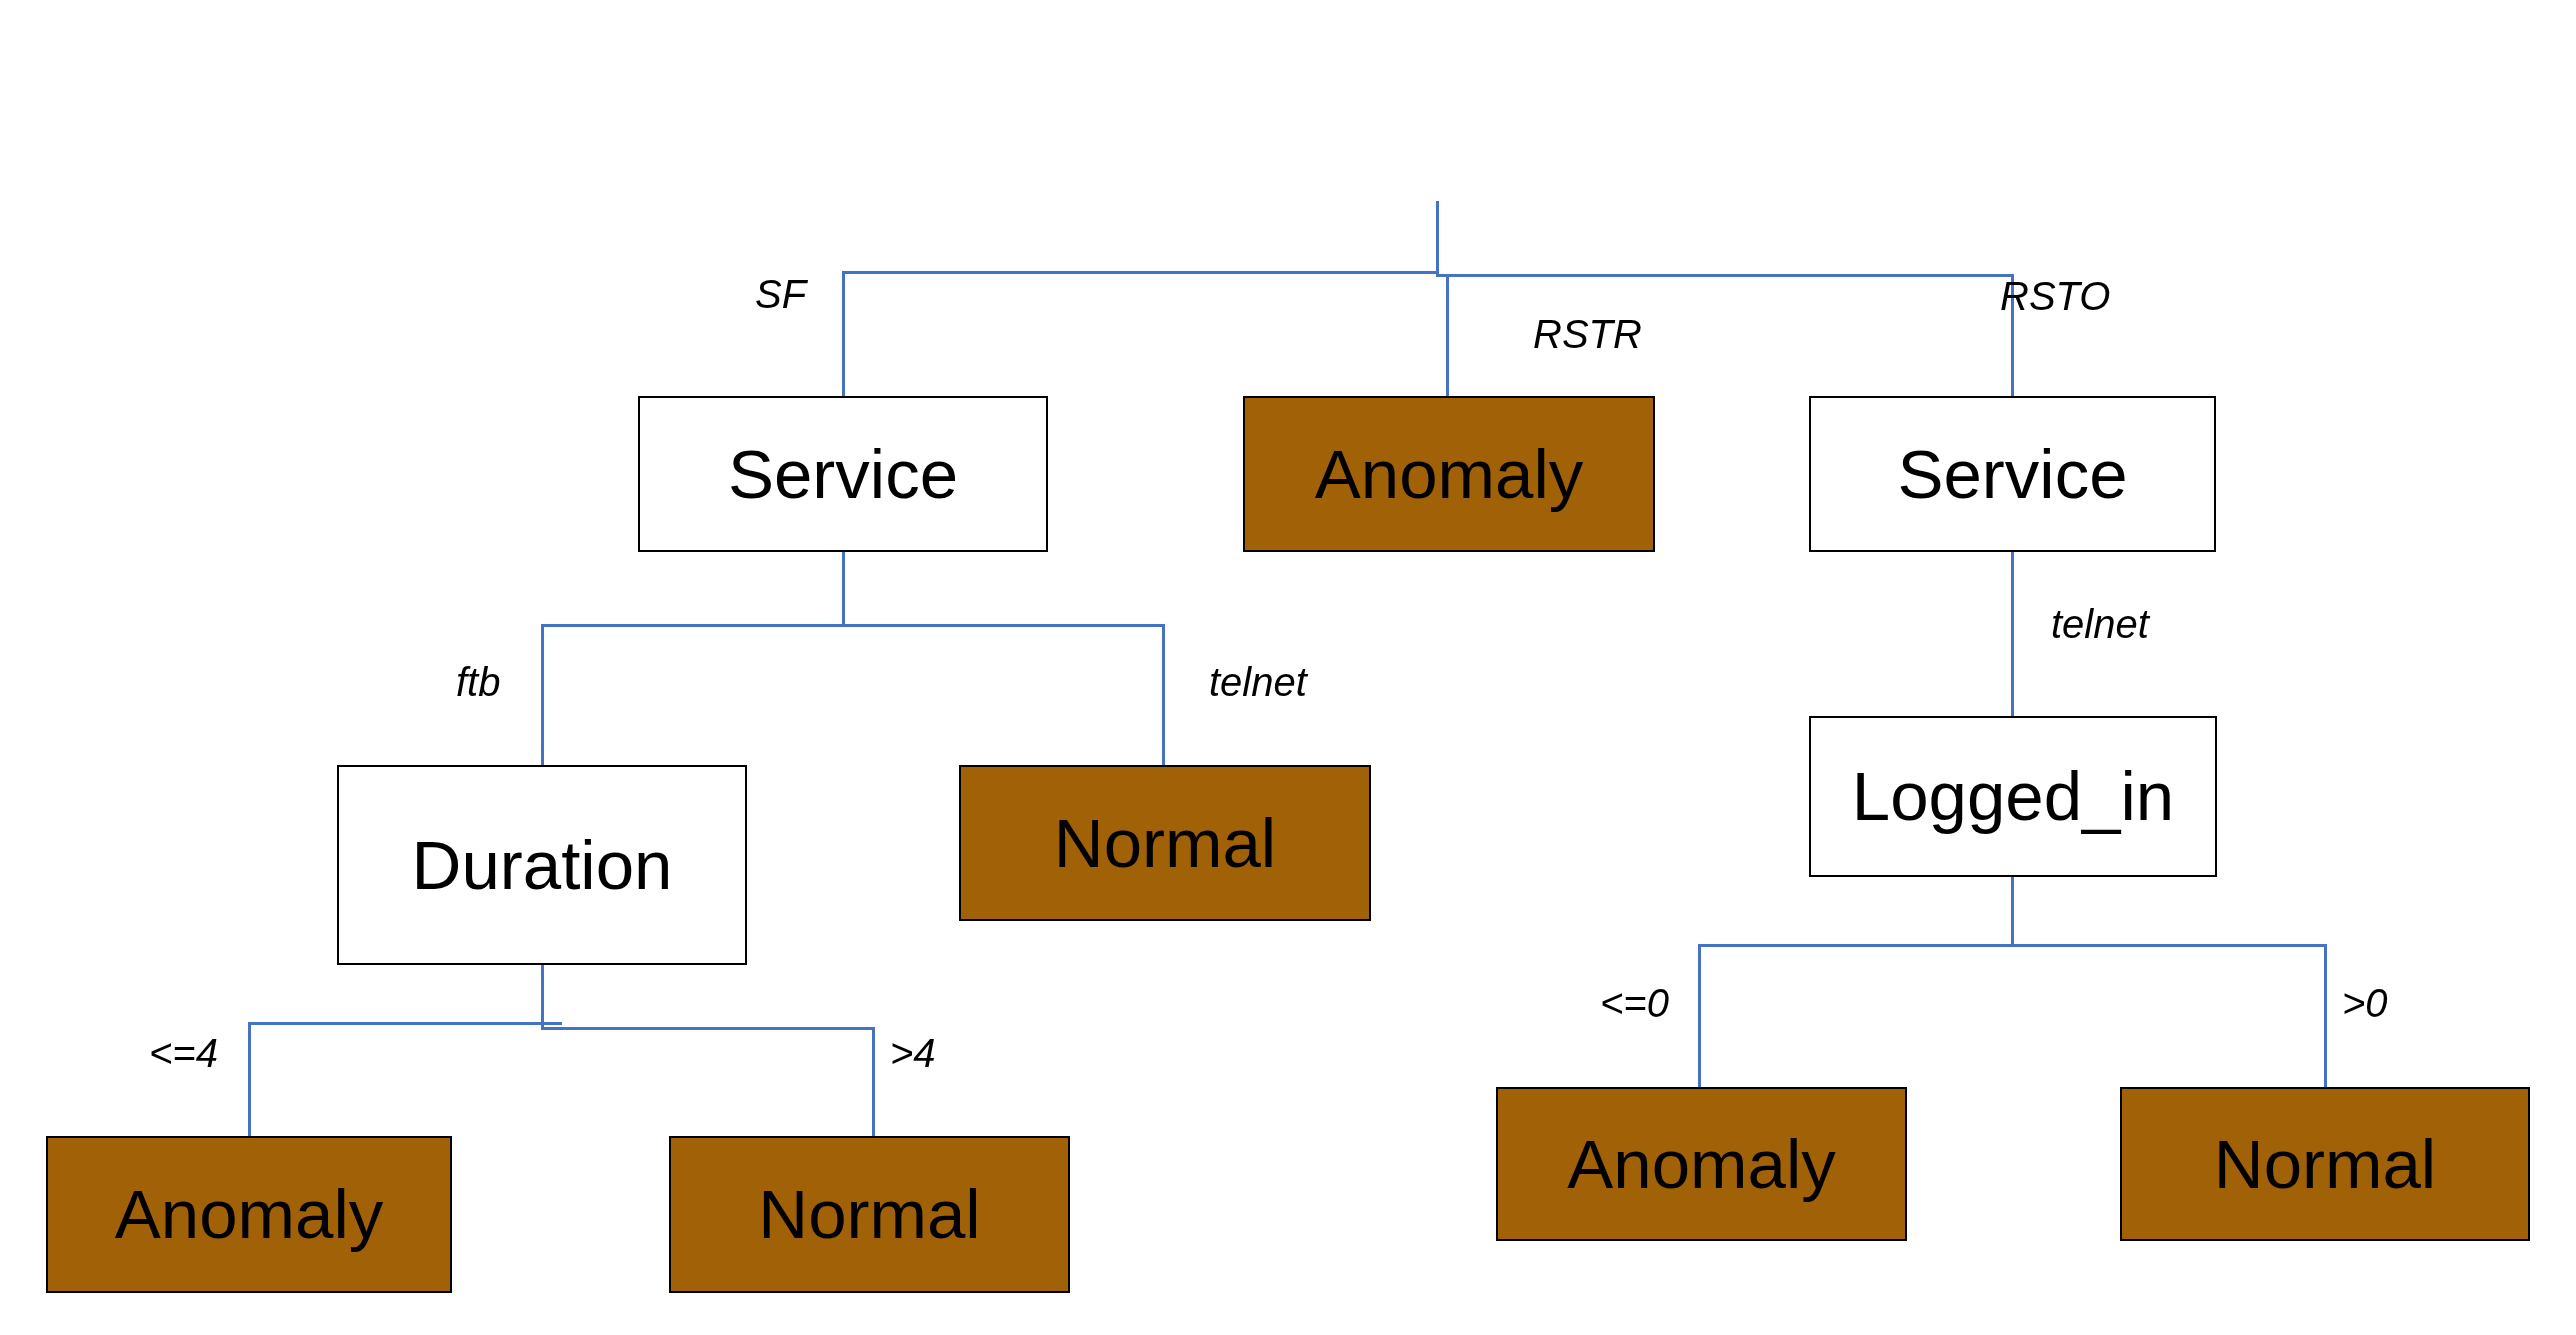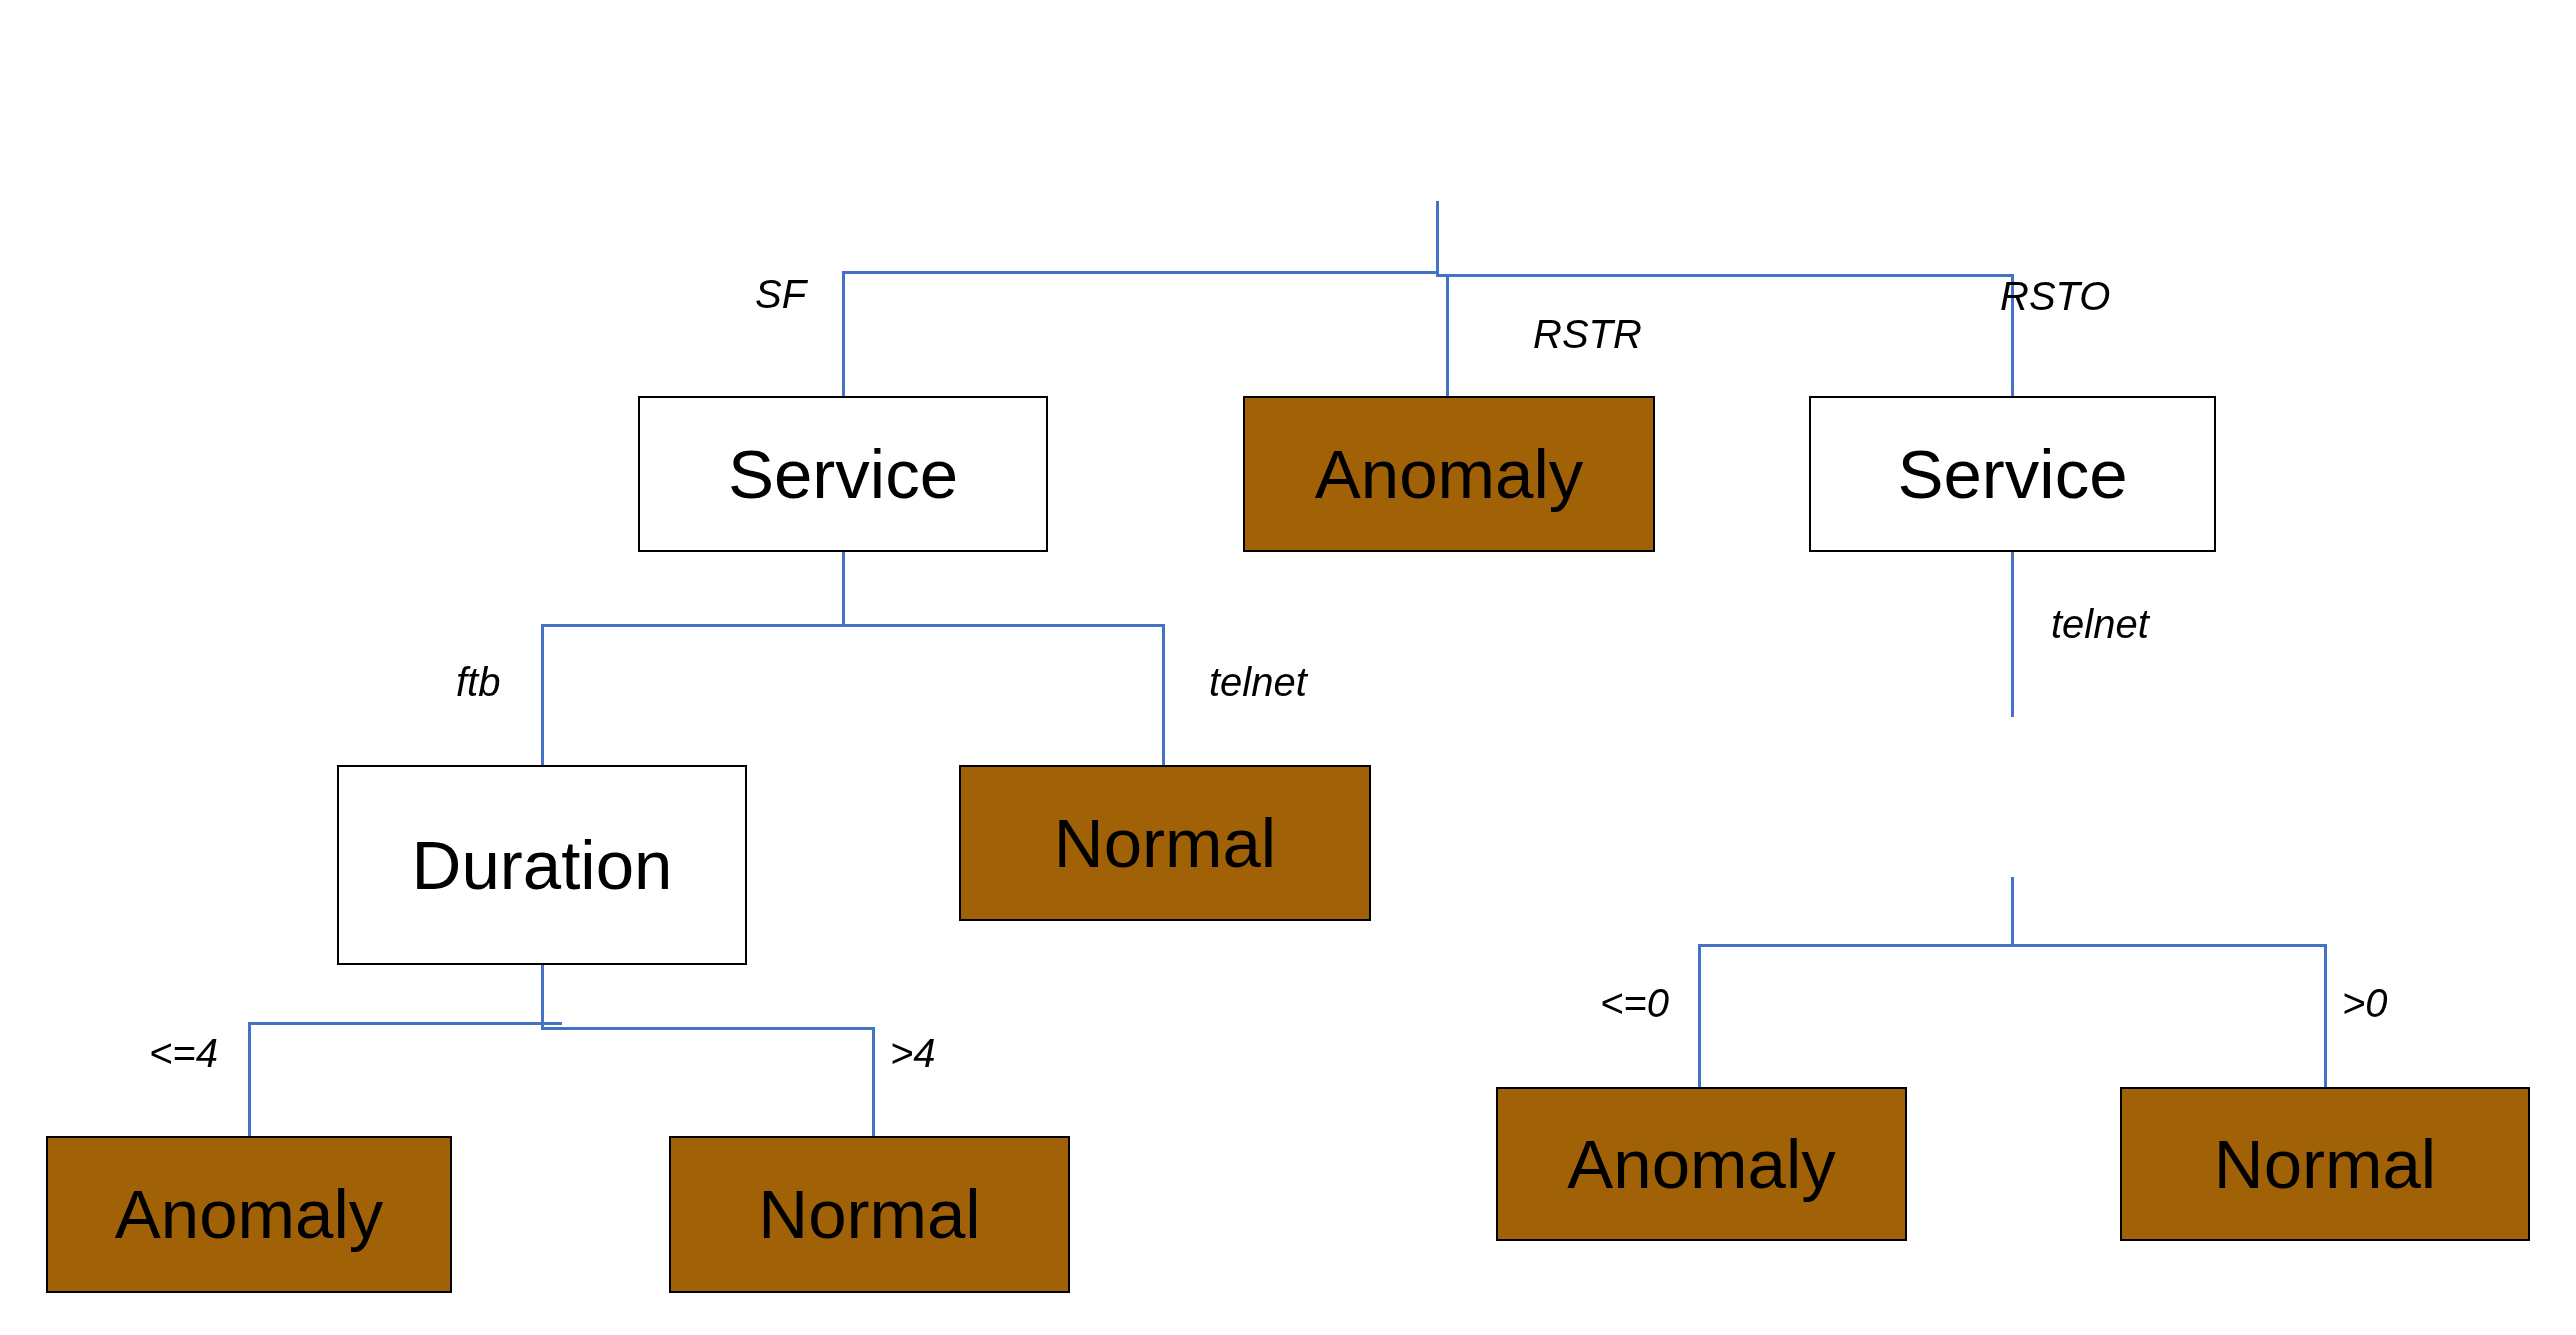--- a/index.html
+++ b/index.html
@@ -126,19 +126,20 @@
   <div class="elabel l-le4">&lt;=4</div>
   <div class="elabel l-gt4">&gt;4</div>
   <div class="elabel l-le0">&lt;=0</div>
   <div class="elabel l-gt0">&gt;0</div>
 
   <div class="node n1">Service</div>
   <div class="node leaf n2">Anomaly</div>
   <div class="node n3">Service</div>
   <div class="node n4">Duration</div>
   <div class="node leaf n5">Normal</div>
+  <div class="node n6">Logged_in</div>
   <div class="node leaf n7">Anomaly</div>
   <div class="node leaf n8">Normal</div>
   <div class="node leaf n9">Anomaly</div>
   <div class="node leaf n10">Normal</div>
 
 </div>
 
 
 </body></html>

